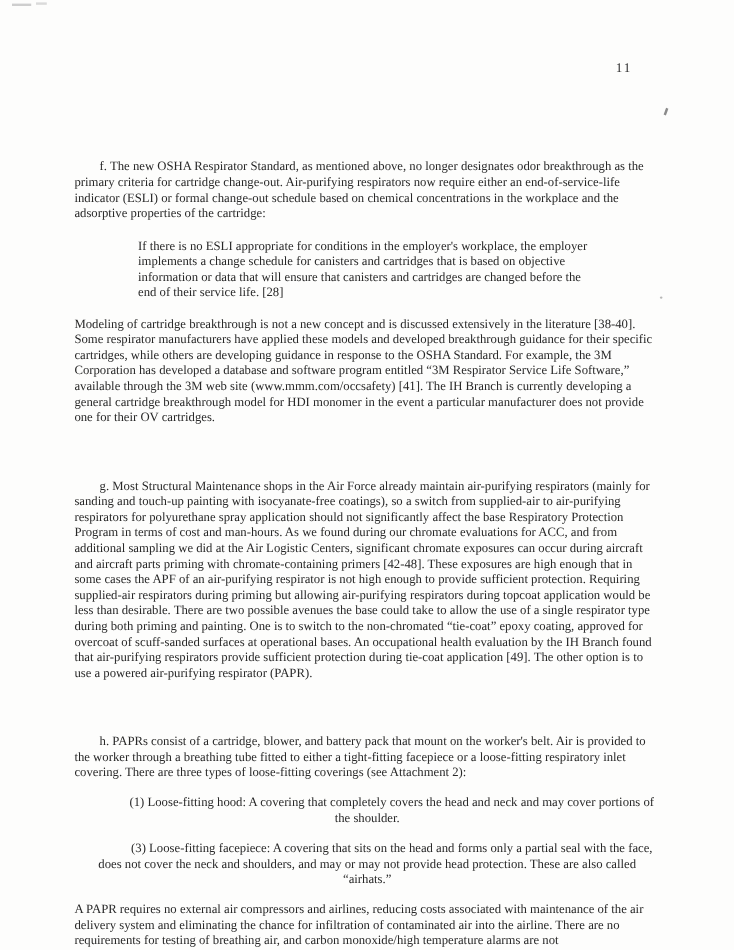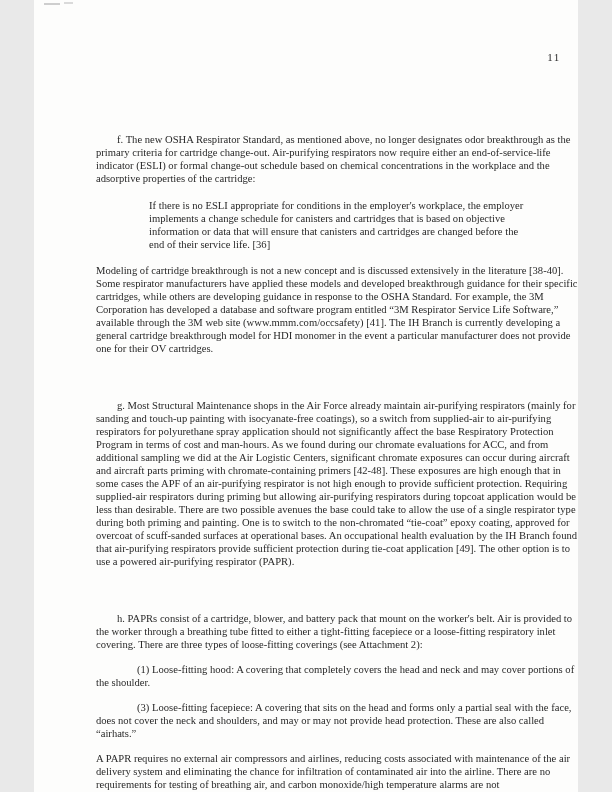--- a/index.html
+++ b/index.html
@@ -2,21 +2,21 @@
 <html><head>
 <meta charset="utf-8">
 <style>
   html, body {
     margin: 0;
     padding: 0;
     background: #e9e9e9;
   }
   .sheet {
     position: relative;
-    width: 544px;
+    width: 612px;
     height: 792px;
     margin: 0 auto;
     background: #fdfdfc;
     font-family: "Liberation Serif", "DejaVu Serif", serif;
     color: #272727;
     overflow: hidden;
   }
   .page-number {
     position: absolute;
     top: 51px;
@@ -34,21 +34,21 @@
     width: 488px;
     font-size: 10.6px;
     line-height: 13px;
     text-align: left;
     color: #282828;
   }
   .doc-body p {
     margin: 0 0 12px 0;
   }
   p.indent { text-indent: 21px; margin-top: 44px; }
-  p.item   { text-indent: 41px; }
+  p.item   { text-indent: 41px; text-align: center; }
   p.quote  {
     margin-left: 53px;
     margin-right: 58px;
     margin-top: 14px;
     margin-bottom: 13px;
   }
   
   .artifact-dash-1 {
     position: absolute;
     left: 10px; top: 3px;
@@ -89,21 +89,21 @@
   <div class="artifact-dash-2"></div>
   <div class="artifact-tick"></div>
   <div class="artifact-dot"></div>
 
   <div class="page-number">11</div>
 
   <div class="doc-body">
 
     <p class="indent">f.  The new OSHA Respirator Standard, as mentioned above, no longer designates odor breakthrough as the primary criteria for cartridge change-out.  Air-purifying respirators now require either an end-of-service-life indicator (ESLI) or formal change-out schedule based on chemical concentrations in the workplace and the adsorptive properties of the cartridge:</p>
 
-    <p class="quote">If there is no ESLI appropriate for conditions in the employer's workplace, the employer implements a change schedule for canisters and cartridges that is based on objective information or data that will ensure that canisters and cartridges are changed before the end of their service life. [36]</p>
+    <p class="quote">If there is no ESLI appropriate for conditions in the employer's workplace, the employer implements a change schedule for canisters and cartridges that is based on objective information or data that will ensure that canisters and cartridges are changed before the end of their service life. [28]</p>
 
     <p>Modeling of cartridge breakthrough is not a new concept and is discussed extensively in the literature [38-40].  Some respirator manufacturers have applied these models and developed breakthrough guidance for their specific cartridges, while others are developing guidance in response to the OSHA Standard.  For example, the 3M Corporation has developed a database and software program entitled “3M Respirator Service Life Software,” available through the 3M web site (www.mmm.com/occsafety) [41].  The IH Branch is currently developing a general cartridge breakthrough model for HDI monomer in the event a particular manufacturer does not provide one for their OV cartridges.</p>
 
     <p class="indent">g.  Most Structural Maintenance shops in the Air Force already maintain air-purifying respirators (mainly for sanding and touch-up painting with isocyanate-free coatings), so a switch from supplied-air to air-purifying respirators for polyurethane spray application should not significantly affect the base Respiratory Protection Program in terms of cost and man-hours.  As we found during our chromate evaluations for ACC, and from additional sampling we did at the Air Logistic Centers, significant chromate exposures can occur during aircraft and aircraft parts priming with chromate-containing primers [42-48].  These exposures are high enough that in some cases the APF of an air-purifying respirator is not high enough to provide sufficient protection.  Requiring supplied-air respirators during priming but allowing air-purifying respirators during topcoat application would be less than desirable.  There are two possible avenues the base could take to allow the use of a single respirator type during both priming and painting.  One is to switch to the non-chromated “tie-coat” epoxy coating, approved for overcoat of scuff-sanded surfaces at operational bases.  An occupational health evaluation by the IH Branch found that air-purifying respirators provide sufficient protection during tie-coat application [49].  The other option is to use a powered air-purifying respirator (PAPR).</p>
 
     <p class="indent">h.  PAPRs consist of a cartridge, blower, and battery pack that mount on the worker's belt.  Air is provided to the worker through a breathing tube fitted to either a tight-fitting facepiece or a loose-fitting respiratory inlet covering.  There are three types of loose-fitting coverings (see Attachment 2):</p>
 
     <p class="item">(1)  Loose-fitting hood: A covering that completely covers the head and neck and may cover portions of the shoulder.</p>
 
 

